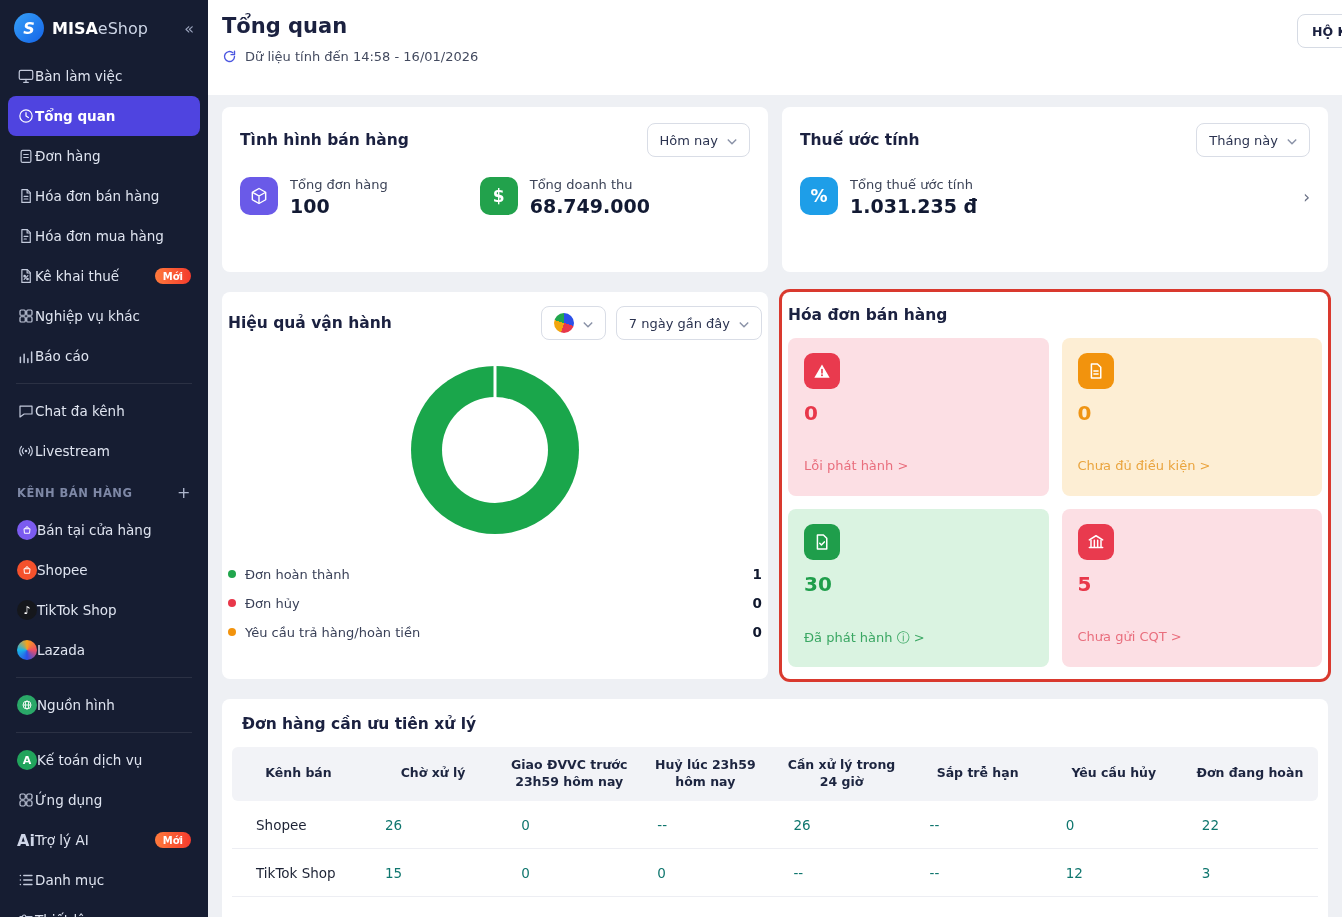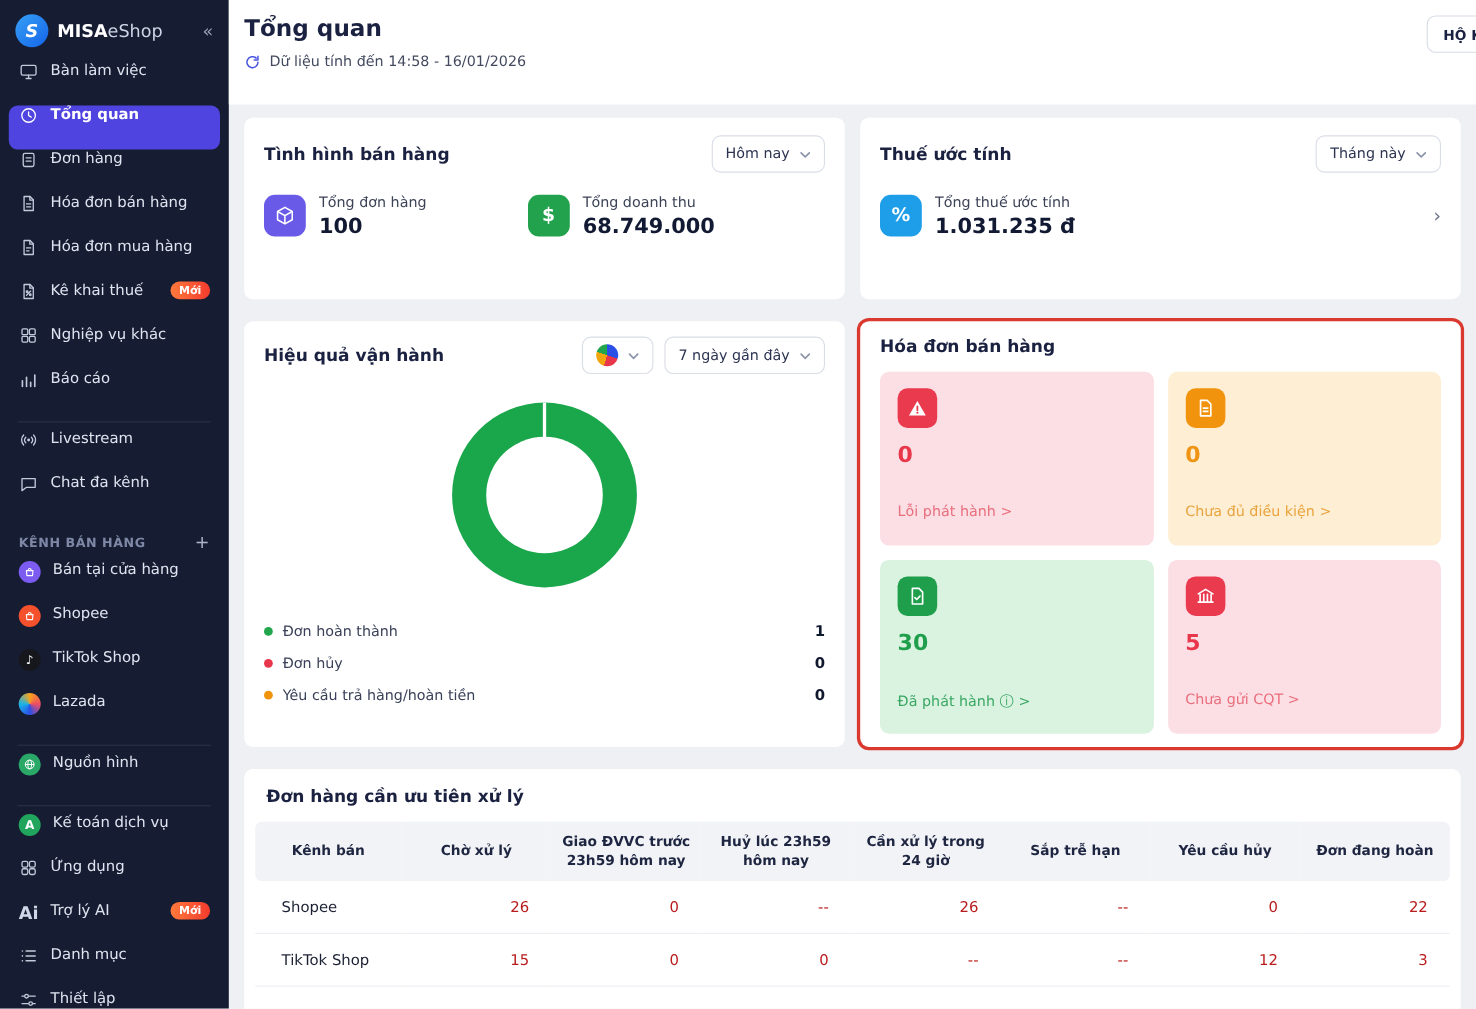--- a/index.html
+++ b/index.html
@@ -9,21 +9,21 @@
 
   
   .sidebar { flex:0 0 208px; width:208px; background:#161d32; color:#e7eaf2; overflow:hidden; }
   .logo-row { height:56px; display:flex; align-items:center; padding:0 14px; gap:8px; }
   .logo-badge { width:30px; height:30px; border-radius:50%; background:linear-gradient(135deg,#36a0f7,#1464e8);
     color:#fff; font-weight:bold; font-size:16px; display:flex; align-items:center; justify-content:center; font-style:italic;}
   .brand { font-size:16px; white-space:nowrap; }
   .brand .b1 { font-weight:bold; color:#fff; }
   .brand .b2 { color:#cdd5e6; }
   .collapse { margin-left:auto; color:#99a2bb; font-size:16px; cursor:pointer; }
-  .s-item { display:flex; align-items:flex-start; gap:11px; height:40px; margin:0 8px; padding:0 9px;
+  .s-item { display:flex; align-items:center; height:40px; margin:0 8px; padding:0 9px;
     border-radius:8px; font-size:13.5px; color:#dfe4f0; cursor:pointer; white-space:nowrap; }
   .s-item.active { background:#4f44e0; color:#fff; font-weight:bold; }
   .mi { width:18px; height:18px; min-width:18px; color:#c3cadc; }
   .s-item.active .mi { color:#fff; }
   .new-badge { margin-left:auto; background:linear-gradient(90deg,#ff7a3c,#f43b2d); color:#fff;
     font-size:10px; font-weight:bold; padding:2.5px 8px; border-radius:9px; }
   .s-div { height:1px; background:rgba(255,255,255,.09); margin:7px 16px; }
   .s-section { display:flex; align-items:center; justify-content:space-between; padding:12px 17px 8px;
     font-size:11.5px; font-weight:bold; color:#7e88a6; letter-spacing:.5px; }
   .s-section .plus { color:#aeb6cc; font-size:16px; font-weight:normal; cursor:pointer; }
@@ -42,21 +42,21 @@
     text-align:left; padding:0 14px; cursor:pointer; white-space:nowrap;
     font-family:"DejaVu Sans","Liberation Sans",sans-serif; }
   .subheader { display:flex; align-items:center; gap:8px; margin-top:11px; font-size:13px; color:#434a5f; }
   .refresh-ic { width:15px; height:15px; color:#4a55e0; cursor:pointer; }
   .refresh-ic svg { width:15px; height:15px; }
 
   .content { padding:12px 14px 0; display:flex; flex-direction:column; gap:20px; }
   .row { display:flex; gap:14px;border-radius:26px; }
   .card { background:#fff; border-radius:8px; padding:16px 18px; }
   .row1 .card { flex:1; height:165px; }
-  .row2 .card { flex:1; height:387px; padding:14px 18px 10px; }
+  .row2 .card { flex:1; height:387px; padding:14px 6px 10px; }
   .card-head { display:flex; justify-content:space-between; align-items:center; }
   .card-title { font-size:15.5px; font-weight:bold; color:#1b2140; }
   .head-right { display:flex; gap:10px; }
   .pill { display:flex; align-items:center; gap:9px; border:1px solid #d9dde6; border-radius:8px;
     height:34px; padding:0 12px; font-size:13px; color:#2b3350; background:#fff; cursor:pointer; white-space:nowrap; }
   .chev { width:10px; height:10px; color:#8b93a8; }
   .chev svg { width:10px; height:10px; }
   .flag { width:20px; height:20px; border-radius:50%;
     background:conic-gradient(#2b50e8 0 30%, #e8374a 30% 55%, #f2a50d 55% 80%, #21a64d 80% 100%); }
 
@@ -91,22 +91,22 @@
   .t-label { font-size:13px; margin-top:33px; }
 
   
   .table-card { padding:16px 0 30px; }
   .table-card .card-title { padding:0 20px; }
   .ptable { width:calc(100% - 20px); margin:14px 10px 0; border-collapse:collapse; table-layout:fixed; }
   .ptable th { background:#f2f3f7; font-size:12.5px; font-weight:bold; color:#1d2540;
     padding:10px 8px; text-align:center; line-height:1.35; }
   .ptable th:first-child { width:133px; border-radius:6px 0 0 6px; }
   .ptable th:last-child { border-radius:0 6px 6px 0; }
-  .ptable td { height:48px; font-size:13.5px; border-bottom:1px solid #edeef3; text-align:right;
-    padding:0 20px; color:#b91c1c; }
+  .ptable td { height:48px; font-size:13.5px; border-bottom:1px solid #edeef3; 
+    padding:0 20px; color:#0f766e; }
   .ptable td.first { text-align:left; padding-left:24px; color:#1c2234; }
   .link { color:#3a49dd; cursor:pointer; }
   .muted { color:#99a0ac; }
   .plain { color:#1c2234; }
 </style>
 </head>
 <body>
 
 <div class="app">
 
@@ -174,31 +174,31 @@
     <div class="s-item">
       <svg class="mi" viewBox="0 0 24 24" fill="none" stroke="currentColor" stroke-width="2" stroke-linecap="round">
           <path d="M4.5 20.5v-7M9.5 20.5v-11M14.5 20.5v-5M19.5 20.5v-14"></path>
         </svg>
       <span>Báo cáo</span>
     </div>
 
     <div class="s-div"></div>
 
     <div class="s-item">
+      <svg class="mi" viewBox="0 0 24 24" fill="none" stroke="currentColor" stroke-width="1.6" stroke-linejoin="round">
+          <path d="M4 5.5h16v10.5H9.5L4 20z"></path>
+        </svg>
+      <span>Chat đa kênh</span>
+    </div>
+    <div class="s-item">
       <svg class="mi" viewBox="0 0 24 24" fill="none" stroke="currentColor" stroke-width="1.6" stroke-linecap="round">
           <circle cx="12" cy="12" r="1.8" fill="currentColor" stroke="none"></circle>
           <path d="M8.6 15.4a5 5 0 0 1 0-6.8M15.4 8.6a5 5 0 0 1 0 6.8M6 18a8.6 8.6 0 0 1 0-12M18 6a8.6 8.6 0 0 1 0 12"></path>
         </svg>
       <span>Livestream</span>
-    </div>
-    <div class="s-item">
-      <svg class="mi" viewBox="0 0 24 24" fill="none" stroke="currentColor" stroke-width="1.6" stroke-linejoin="round">
-          <path d="M4 5.5h16v10.5H9.5L4 20z"></path>
-        </svg>
-      <span>Chat đa kênh</span>
     </div>
 
     <div class="s-section">
       <span>KÊNH BÁN HÀNG</span>
       <span class="plus">+</span>
     </div>
 
     <div class="s-item">
       <span class="cc" style="background: rgb(123, 91, 240);">
           <svg viewBox="0 0 24 24" fill="none" stroke="#fff" stroke-width="2" stroke-linejoin="round">

